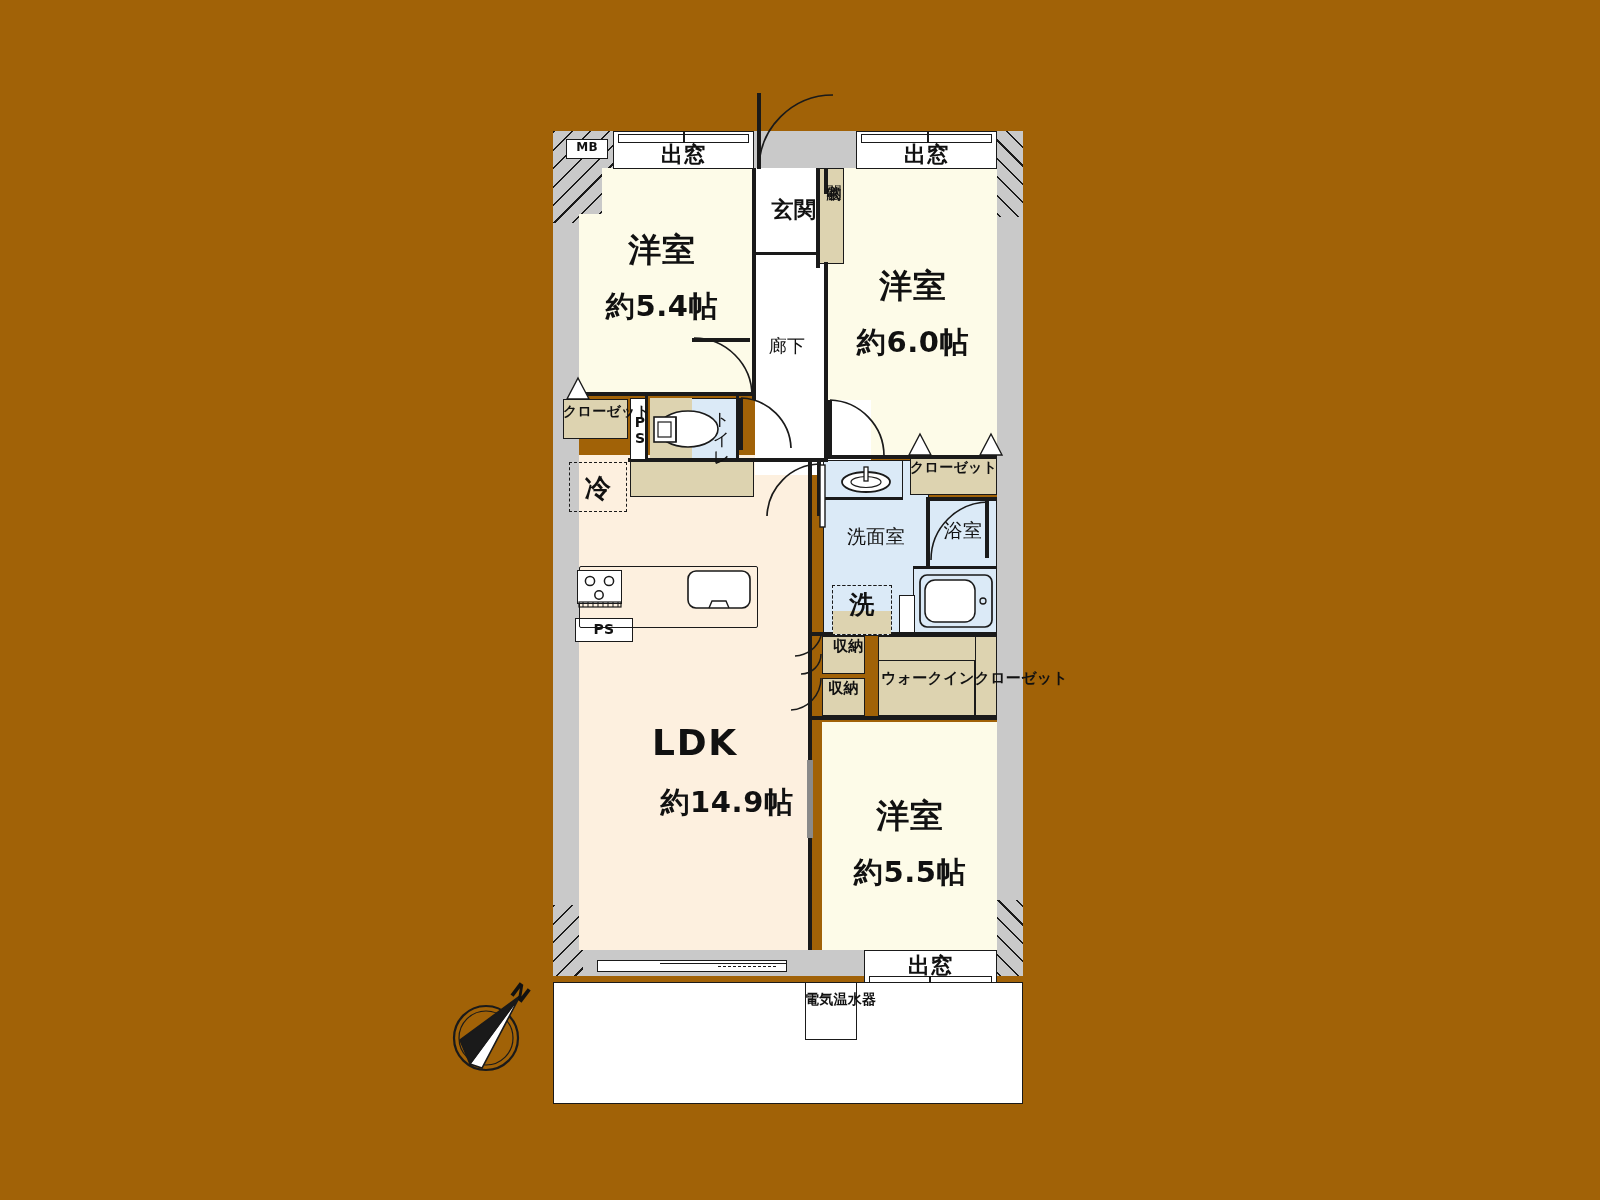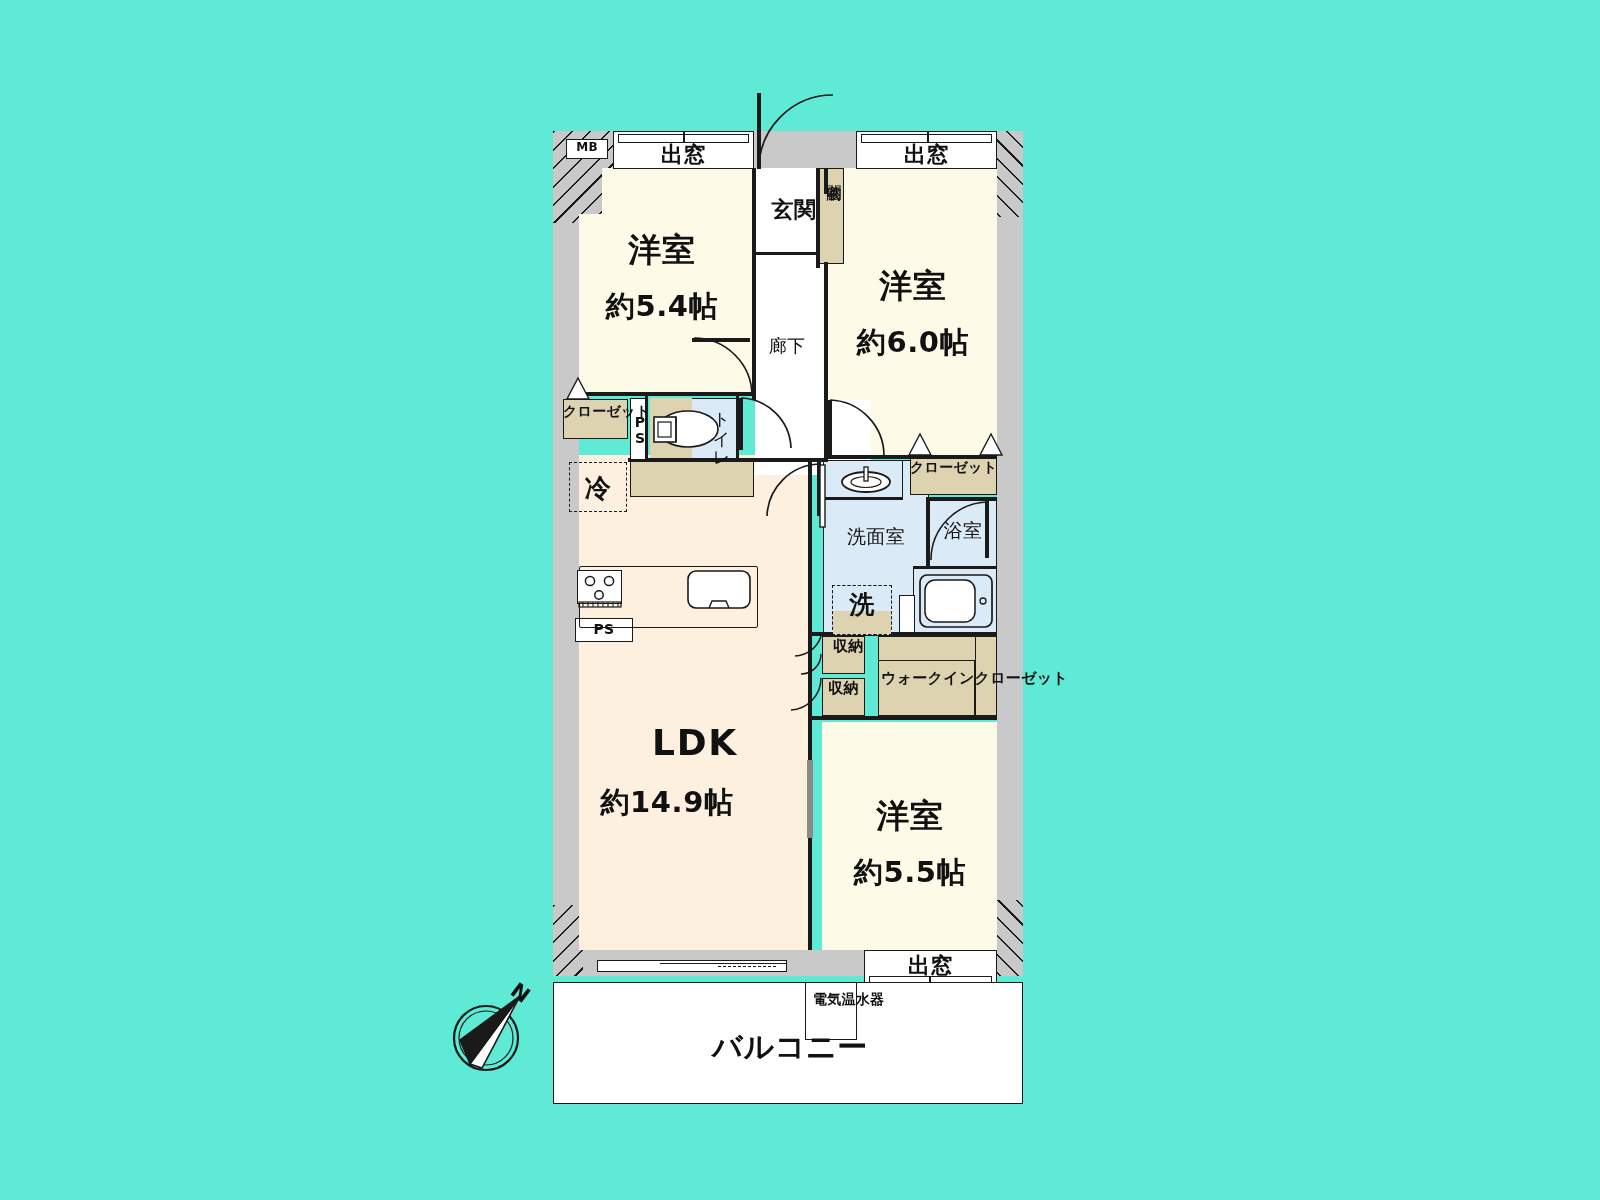--- a/index.html
+++ b/index.html
@@ -1,17 +1,17 @@
 <!DOCTYPE html>
 <html><head>
 <meta charset="utf-8">
 <style>
   html,body{margin:0;padding:0;background:#ffffff;}
   body{width:1600px;height:1200px;font-family:"DejaVu Sans","Liberation Sans",sans-serif;overflow:hidden;}
-  #stage{position:relative;width:1600px;height:1200px;background:#5eead4;}
+  #stage{position:relative;width:1600px;height:1200px;background:#a16207;}
   .abs{position:absolute;box-sizing:border-box;}
 
   
   .f-room   {background:#fdfbe8;}
   .f-ldk    {background:#fdf0df;}
   .f-wet    {background:#dbeaf7;}
   .f-closet {background:#ddd3b0;}
   .f-white  {background:#ffffff;}
   .f-wall   {background:#c9c9c9;}
 
@@ -260,21 +260,21 @@
   <div class="lbl t-room" style="left:582px;top:232px;width:160px;">洋室</div>
   <div class="lbl t-area" style="left:572px;top:290px;width:180px;">約5.4帖</div>
 
   <div class="lbl t-room" style="left:833px;top:268px;width:160px;">洋室</div>
   <div class="lbl t-area" style="left:823px;top:326px;width:180px;">約6.0帖</div>
 
   <div class="lbl t-room" style="left:830px;top:798px;width:160px;">洋室</div>
   <div class="lbl t-area" style="left:820px;top:856px;width:180px;">約5.5帖</div>
 
   <div class="lbl t-ldk" style="left:615px;top:723px;width:160px;">LDK</div>
-  <div class="lbl t-area" style="left:574px;top:786px;width:186px;">約14.9帖</div>
+  <div class="lbl t-area" style="left:634px;top:786px;width:186px;">約14.9帖</div>
 
   <div class="lbl t-med" style="left:757px;top:198px;width:58px;margin-left:8px;">玄関</div>
   <div class="lbl t-sml vert" style="left:821px;top:173px;width:20px;">玄関収納</div>
   <div class="lbl t-sml" style="left:757px;top:337px;width:60px;font-size:18px;">廊下</div>
 
   <div class="lbl t-sml vert" style="left:712px;top:400px;width:18px;font-size:17px;">トイレ</div>
   <div class="lbl t-ps" style="left:630px;top:414px;width:16px;line-height:0.95;writing-mode:vertical-rl;text-orientation:upright;">PS</div>
   <div class="lbl t-ps" style="left:575px;top:622px;width:58px;">PS</div>
 
   <div class="lbl t-xs" style="left:563px;top:404px;width:65px;font-size:14px;">クローゼット</div>
@@ -284,22 +284,21 @@
 
   <div class="lbl t-sml" style="left:823px;top:527px;width:106px;font-size:19px;">洗面室</div>
   <div class="lbl t-sml" style="left:929px;top:521px;width:68px;font-size:19px;">浴室</div>
   <div class="lbl t-med" style="left:832px;top:591px;width:60px;font-size:25px;">洗</div>
 
   <div class="lbl t-xs vert" style="left:833px;top:639px;width:22px;font-size:15px;writing-mode:horizontal-tb;line-height:1.0;">収納</div>
   <div class="lbl t-xs" style="left:822px;top:681px;width:43px;font-size:15px;line-height:1.0;">収納</div>
 
   <div class="lbl t-xs" style="left:881px;top:670px;width:94px;font-size:15px;line-height:1.15;">ウォークインクローゼット</div>
 
-  <div class="lbl t-room" style="left:640px;top:1030px;width:300px;font-size:30px;">バルコニー</div>
-  <div class="lbl t-xs" style="left:805px;top:992px;width:52px;font-size:14px;line-height:1.1;padding-left:8px;">電気温水器</div>
+  <div class="lbl t-xs" style="left:805px;top:992px;width:52px;font-size:14px;line-height:1.1;">電気温水器</div>
 
   <svg class="abs" style="left:448px;top:978px;" width="96" height="116">
     <circle cx="38" cy="60" r="32" fill="none" stroke="#1a1a1a" stroke-width="2.2"></circle>
     <circle cx="38" cy="60" r="27" fill="none" stroke="#1a1a1a" stroke-width="1.2"></circle>
     <path d="M72 18 L22 86 L12 62 Z" fill="#1a1a1a" stroke="#1a1a1a" stroke-width="1.6"></path>
     <path d="M72 18 L22 86 L34 90 Z" fill="#ffffff" stroke="#1a1a1a" stroke-width="1.6"></path>
     <line x1="72" y1="18" x2="22" y2="86" stroke="#1a1a1a" stroke-width="1.2"></line>
   </svg>
   <div class="lbl t-med" style="left:508px;top:982px;width:24px;font-size:21px;transform:rotate(37deg);">N</div>
 

